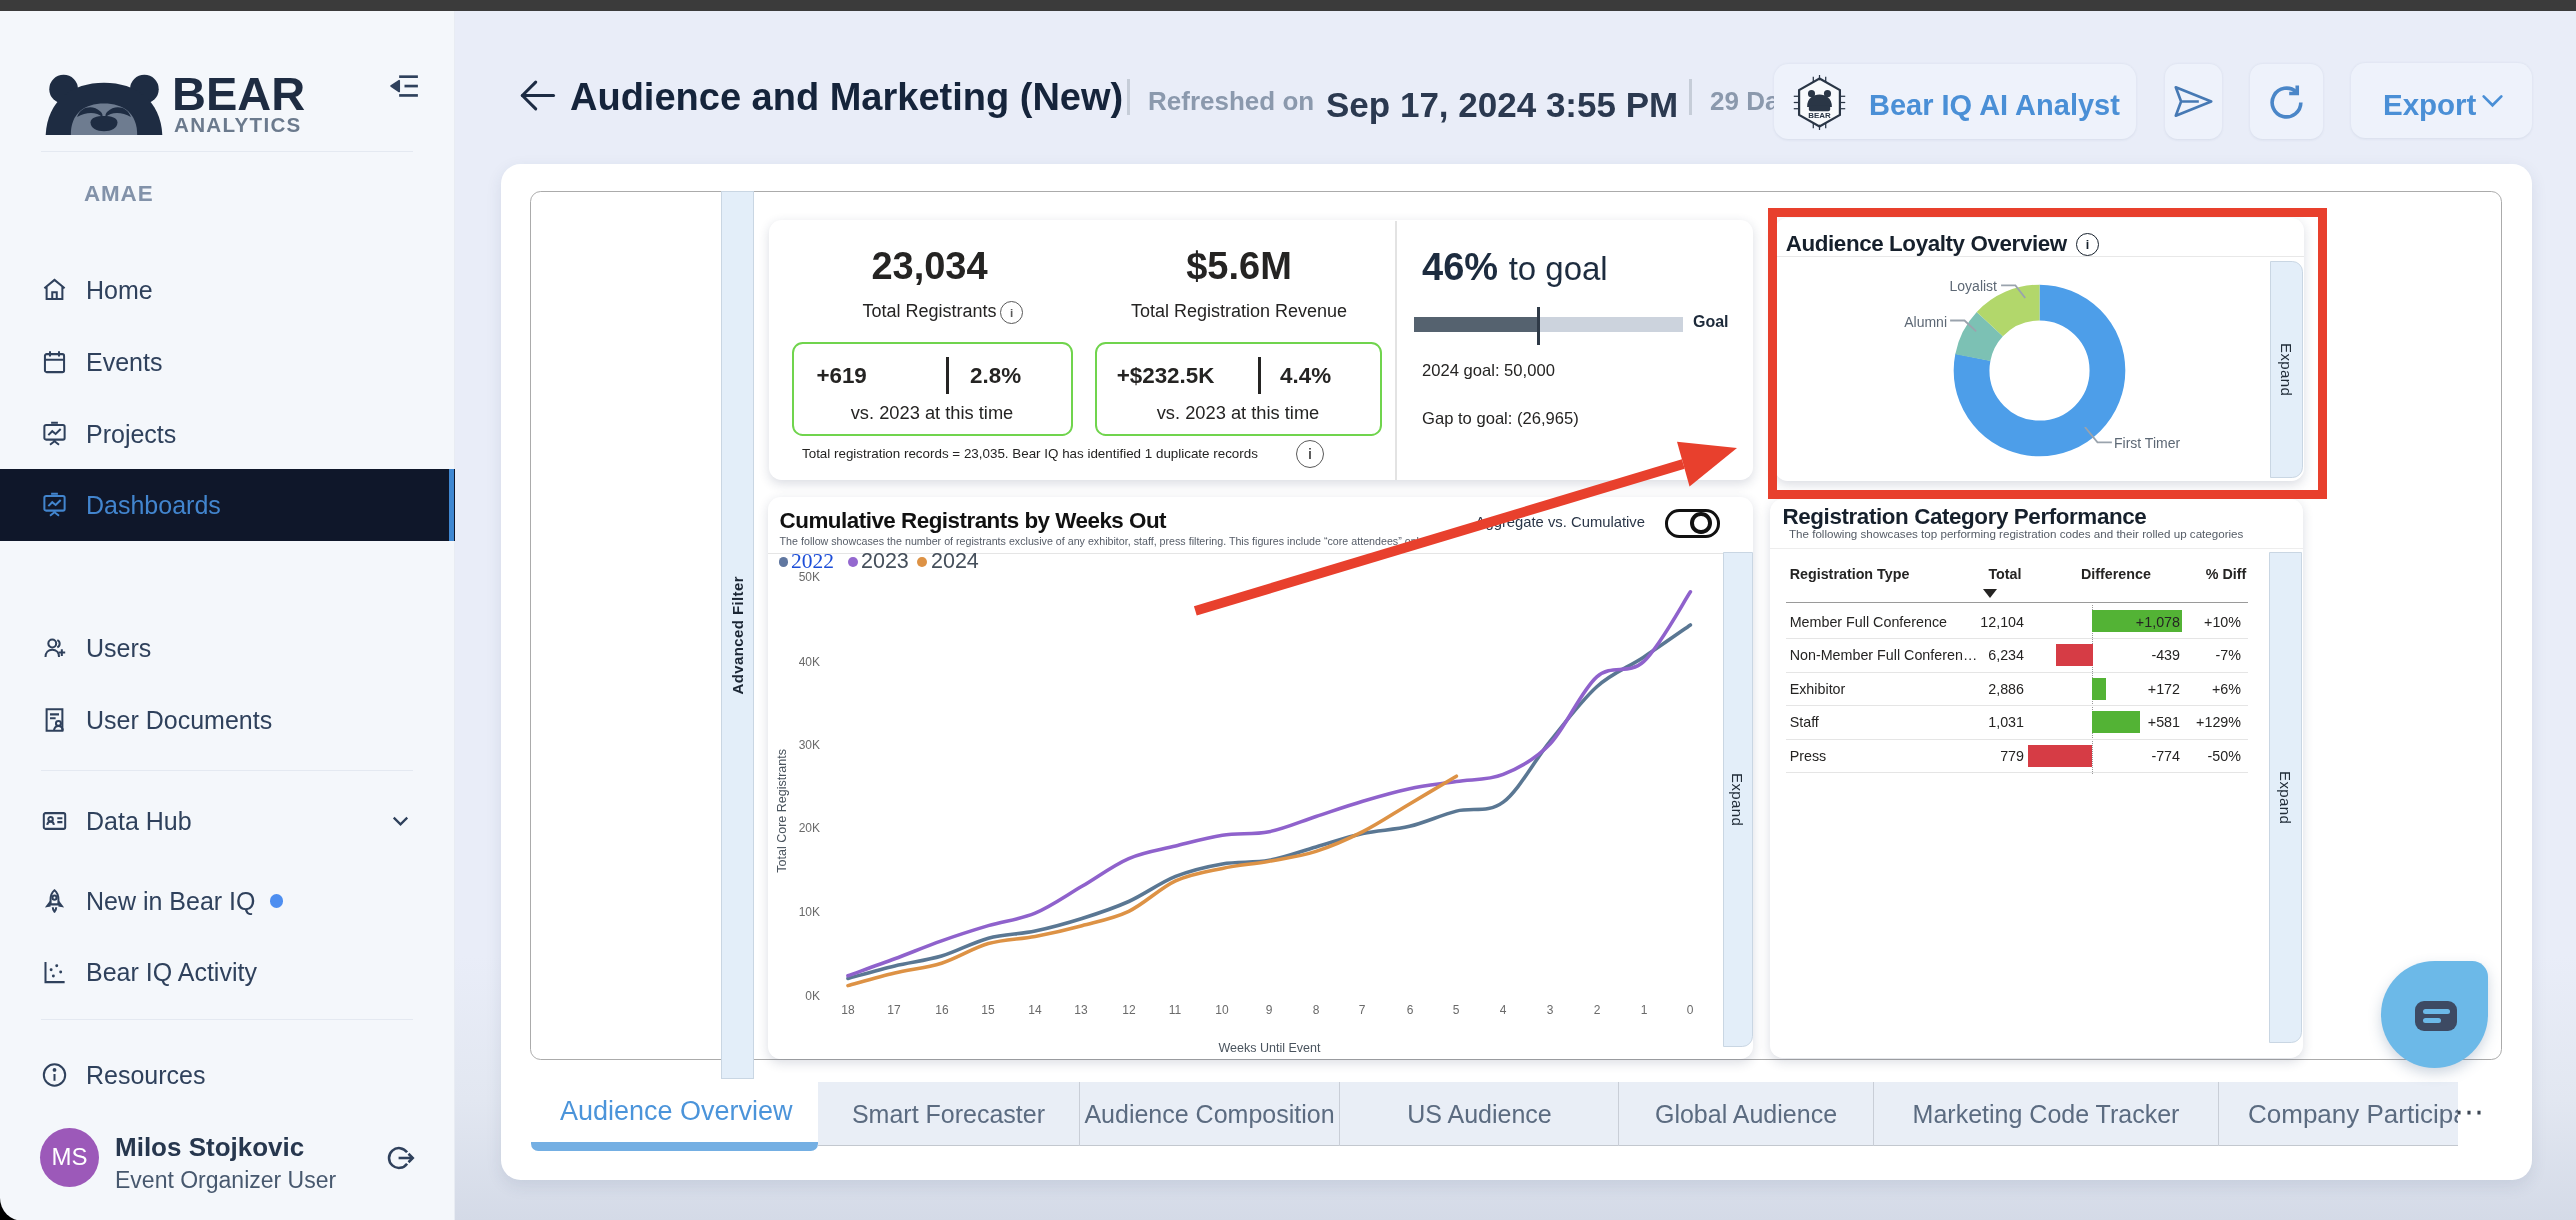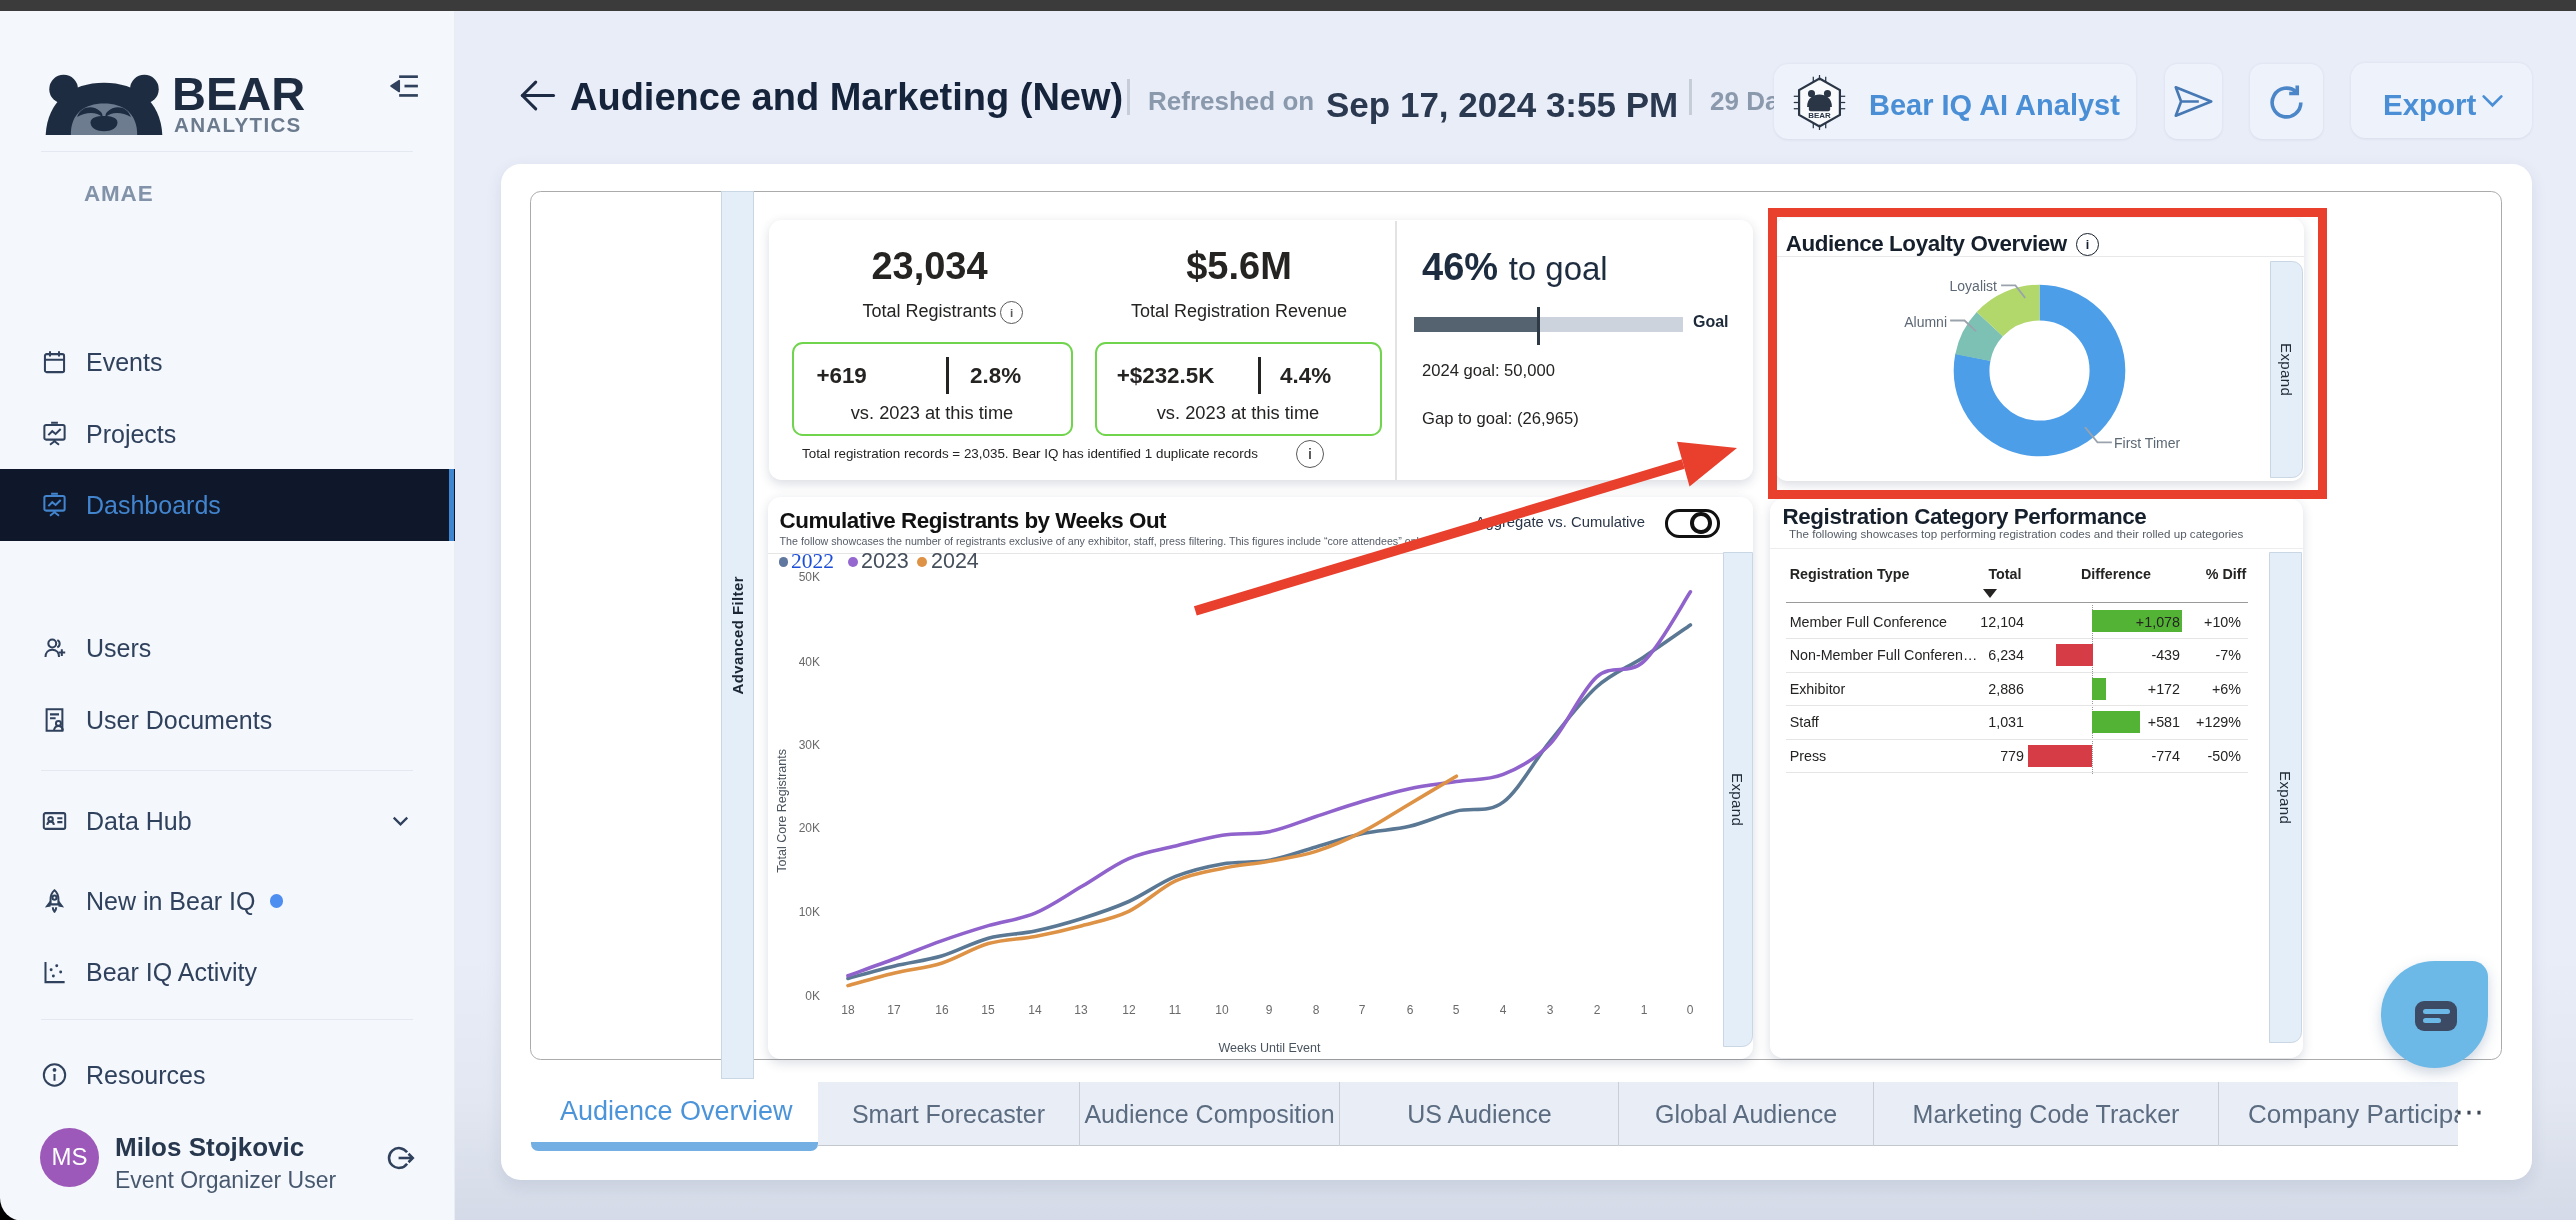--- a/index.html
+++ b/index.html
@@ -48,20 +48,26 @@
       <g stroke="#2f415c" stroke-width="3" fill="none">
         <line x1="10" y1="3" x2="31" y2="3"></line>
         <line x1="16" y1="13.5" x2="31" y2="13.5"></line>
         <line x1="10" y1="24" x2="31" y2="24"></line>
       </g>
       <path d="M 1 13.5 L 10 7.5 L 10 19.5 Z" fill="#2f415c" stroke="#2f415c" stroke-width="2" stroke-linejoin="round"></path>
     </svg>
     <div class="sdiv" style="top:140px;"></div>
     <div class="abs" style="left:44px;top:170px;font-size:22.4px;font-weight:bold;color:#8292a9;letter-spacing:0.9px;margin-left:40px;">AMAE</div>
 
+    <div class="navitem" style="top:243px;">
+      <svg class="ic" viewBox="0 0 24 24" fill="none" stroke="#2f415c" stroke-width="1.8">
+          <path d="M3 10.5 L12 3 L21 10.5 M5 9 V20 H19 V9 M10 20 V14 H14 V20"></path>
+        </svg>
+      <div class="tx">Home</div>
+    </div>
     <div class="navitem" style="top:315px;">
       <svg class="ic" viewBox="0 0 24 24" fill="none" stroke="#2f415c" stroke-width="1.8">
           <rect x="3.5" y="5" width="17" height="16" rx="1.5"></rect>
           <line x1="3.5" y1="10" x2="20.5" y2="10"></line>
           <line x1="8" y1="2.5" x2="8" y2="7"></line>
           <line x1="16" y1="2.5" x2="16" y2="7"></line>
         </svg>
       <div class="tx">Events</div>
     </div>
     <div class="navitem" style="top:387px;">

